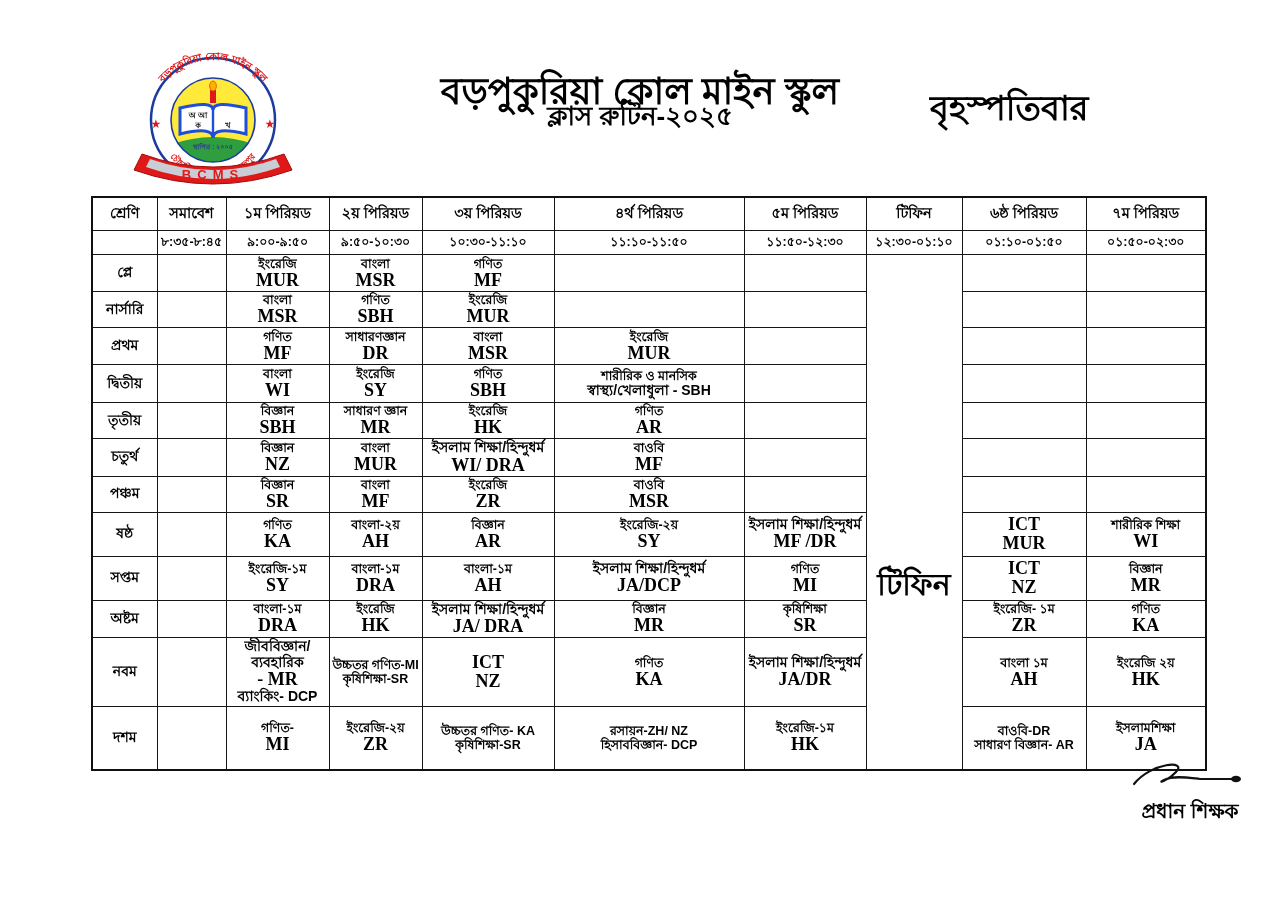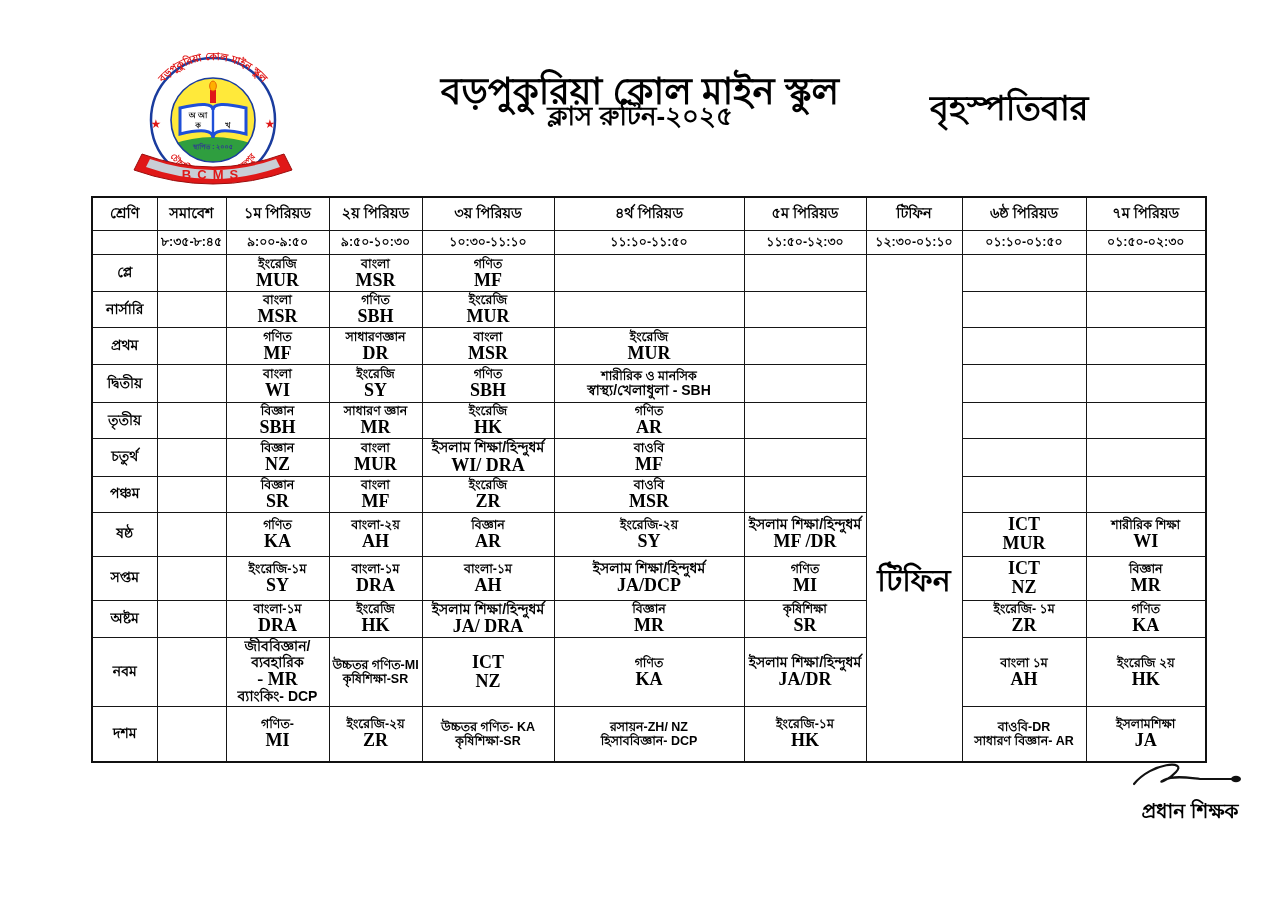--- a/index.html
+++ b/index.html
@@ -424,21 +424,21 @@
         </td>
         <td class="period">
           <div class="sub">বাংলা ১ম</div>
           <div class="code">AH</div>
         </td>
         <td class="period">
           <div class="sub">ইংরেজি ২য়</div>
           <div class="code">HK</div>
         </td>
       </tr>
-      <tr style="height: 55px;">
+      <tr style="height: 63px;">
         <td class="cls">দশম</td>
         <td></td>
         <td class="period">
           <div class="sub">গণিত-</div>
           <div class="code">MI</div>
         </td>
         <td class="period">
           <div class="sub">ইংরেজি-২য়</div>
           <div class="code">ZR</div>
         </td>

